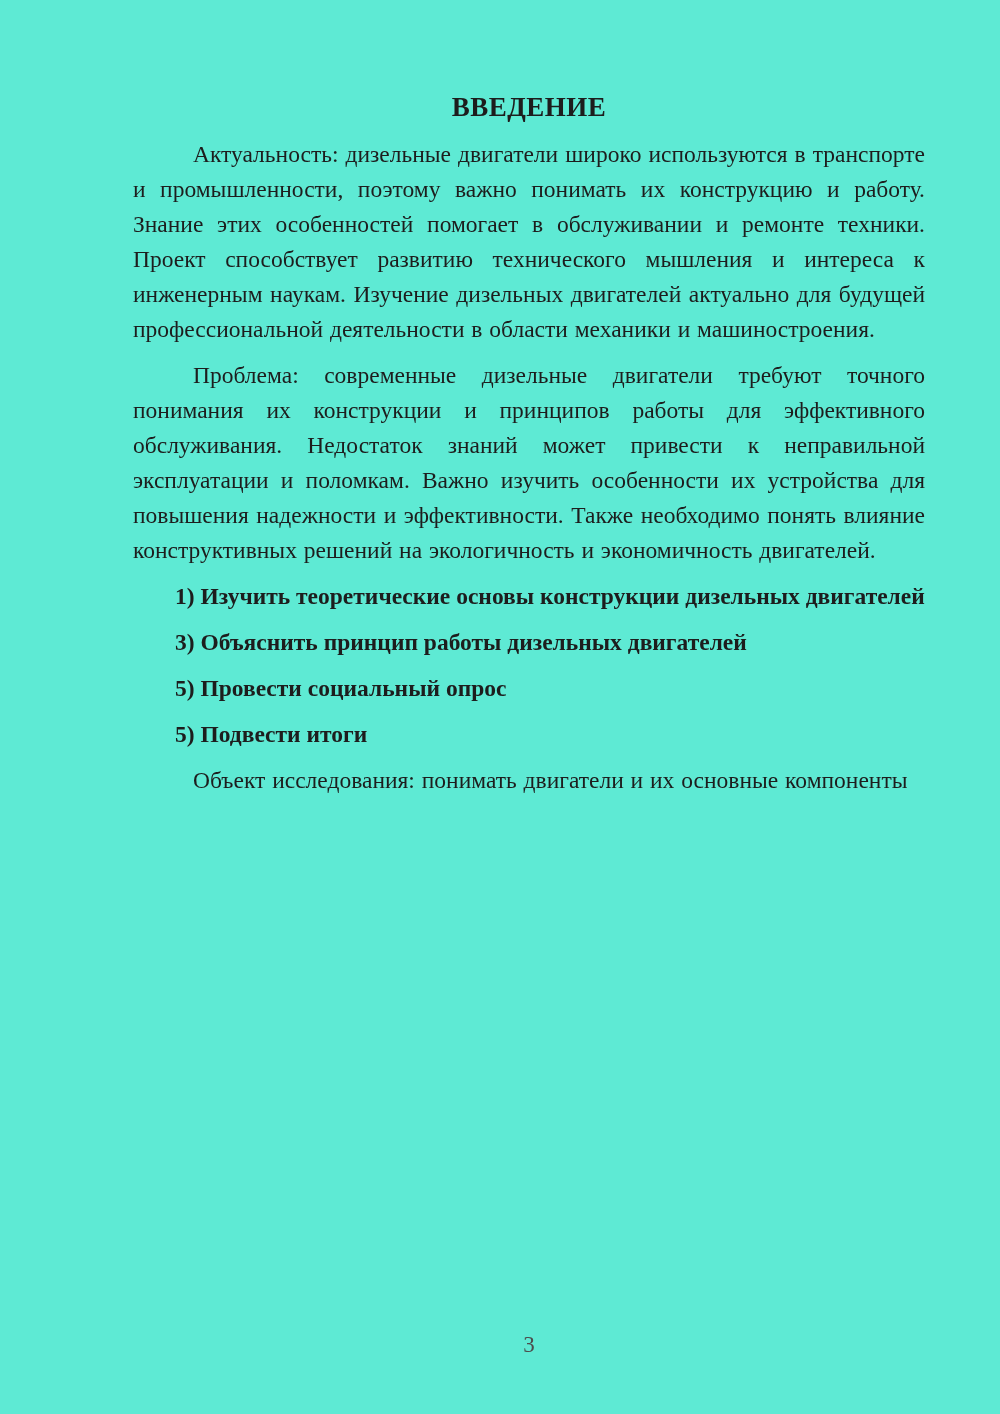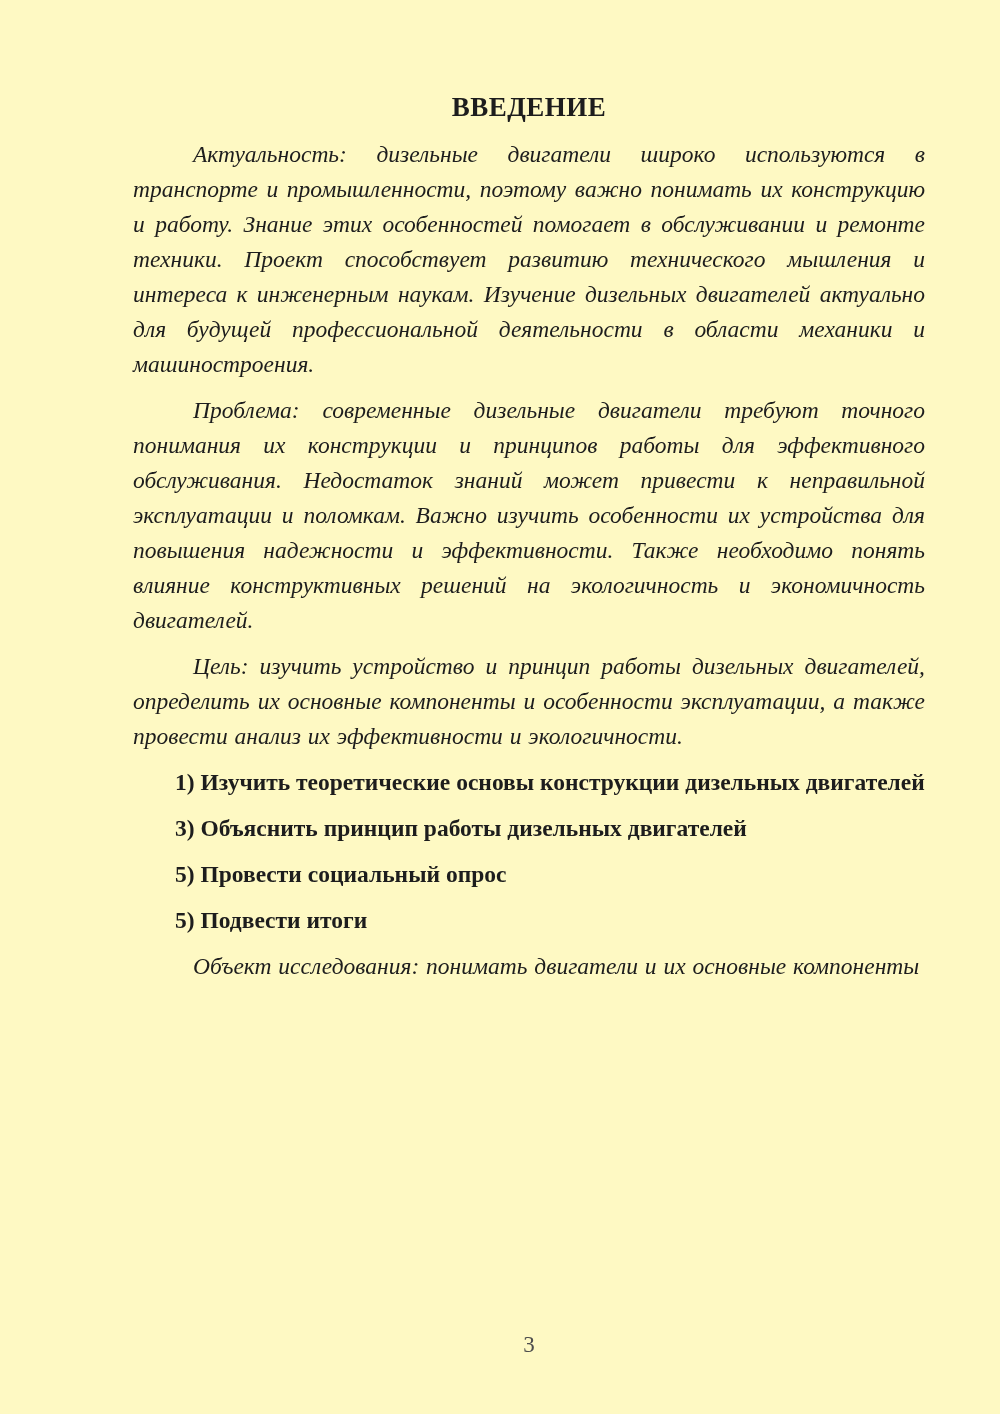--- a/index.html
+++ b/index.html
@@ -5,21 +5,21 @@
     html, body { margin: 0; padding: 0; }
     body {
       width: 1000px;
       background: #e9e9e9;
       font-family: "Liberation Serif", serif;
     }
     .page {
       position: relative;
       width: 1000px;
       height: 1414px;
-      background: #fef9c3;
+      background: #5eead4;
       overflow: hidden;
       color: #1d1d1d;
     }
     .content {
       position: absolute;
       left: 133px;
       top: 90px;
       width: 792px;
     }
     .doc-title {
@@ -30,21 +30,20 @@
       margin: 0 0 12px 0;
       letter-spacing: 0.5px;
     }
     .para {
       font-size: 23.5px;
       line-height: 35px;
       margin: 0 0 11px 0;
       text-align: justify;
       text-indent: 60px;
       word-spacing: 1px;
-      font-style: italic;
     }
     .list-item {
       font-size: 23.5px;
       line-height: 35px;
       margin: 0 0 11px 0;
       text-align: left;
       text-indent: 0;
       padding-left: 42px;
       font-weight: bold;
     }
@@ -64,21 +63,20 @@
 
 <div class="page">
   <div class="content">
 
     <h1 class="doc-title">ВВЕДЕНИЕ</h1>
 
     <p class="para">Актуальность: дизельные двигатели широко используются в транспорте и промышленности, поэтому важно понимать их конструкцию и работу. Знание этих особенностей помогает в обслуживании и ремонте техники. Проект способствует развитию технического мышления и интереса к инженерным наукам. Изучение дизельных двигателей актуально для будущей профессиональной деятельности в области механики и машиностроения.</p>
 
     <p class="para">Проблема: современные дизельные двигатели требуют точного понимания их конструкции и принципов работы для эффективного обслуживания. Недостаток знаний может привести к неправильной эксплуатации и поломкам. Важно изучить особенности их устройства для повышения надежности и эффективности. Также необходимо понять влияние конструктивных решений на экологичность и экономичность двигателей.</p>
 
-    <p class="para">Цель: изучить устройство и принцип работы дизельных двигателей, определить их основные компоненты и особенности эксплуатации, а также провести анализ их эффективности и экологичности.</p>
 
 
     <p class="list-item">1) Изучить теоретические основы конструкции дизельных двигателей</p>
 
 
     <p class="list-item">3) Объяснить принцип работы дизельных двигателей</p>
 
     <p class="list-item">5) Провести социальный опрос</p>
 
     <p class="list-item">5) Подвести итоги</p>

